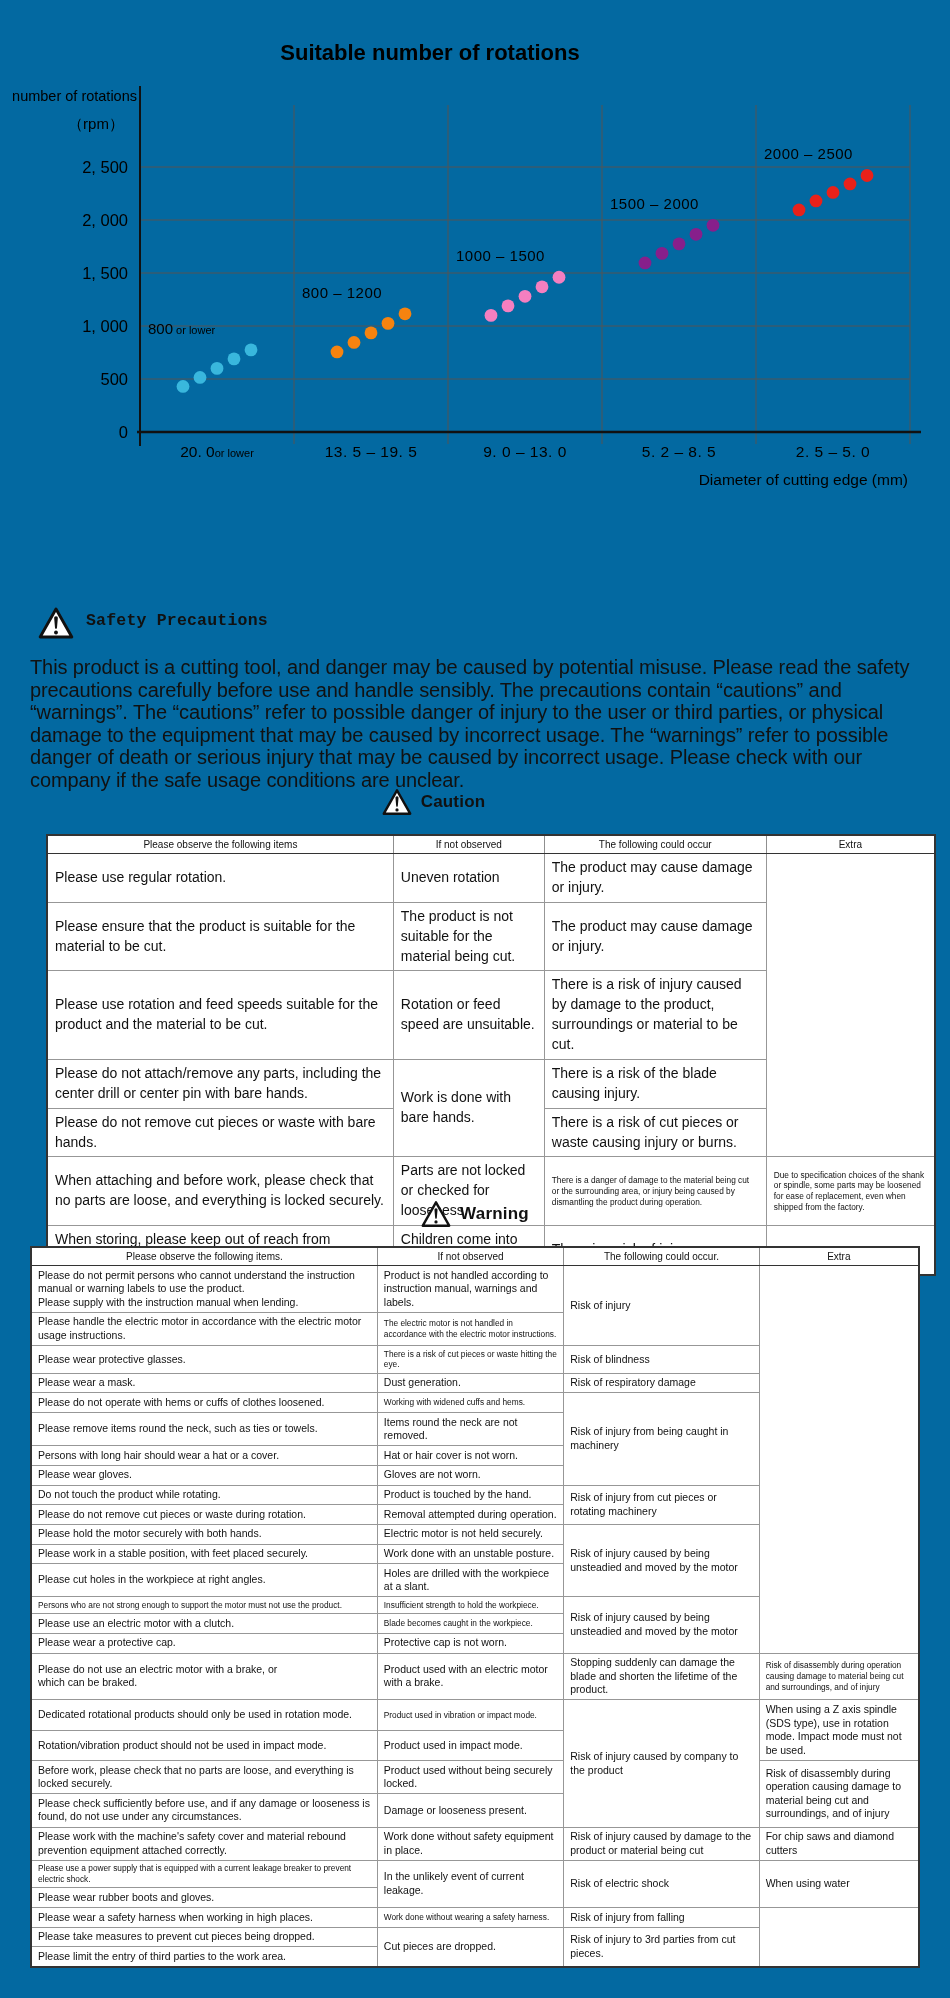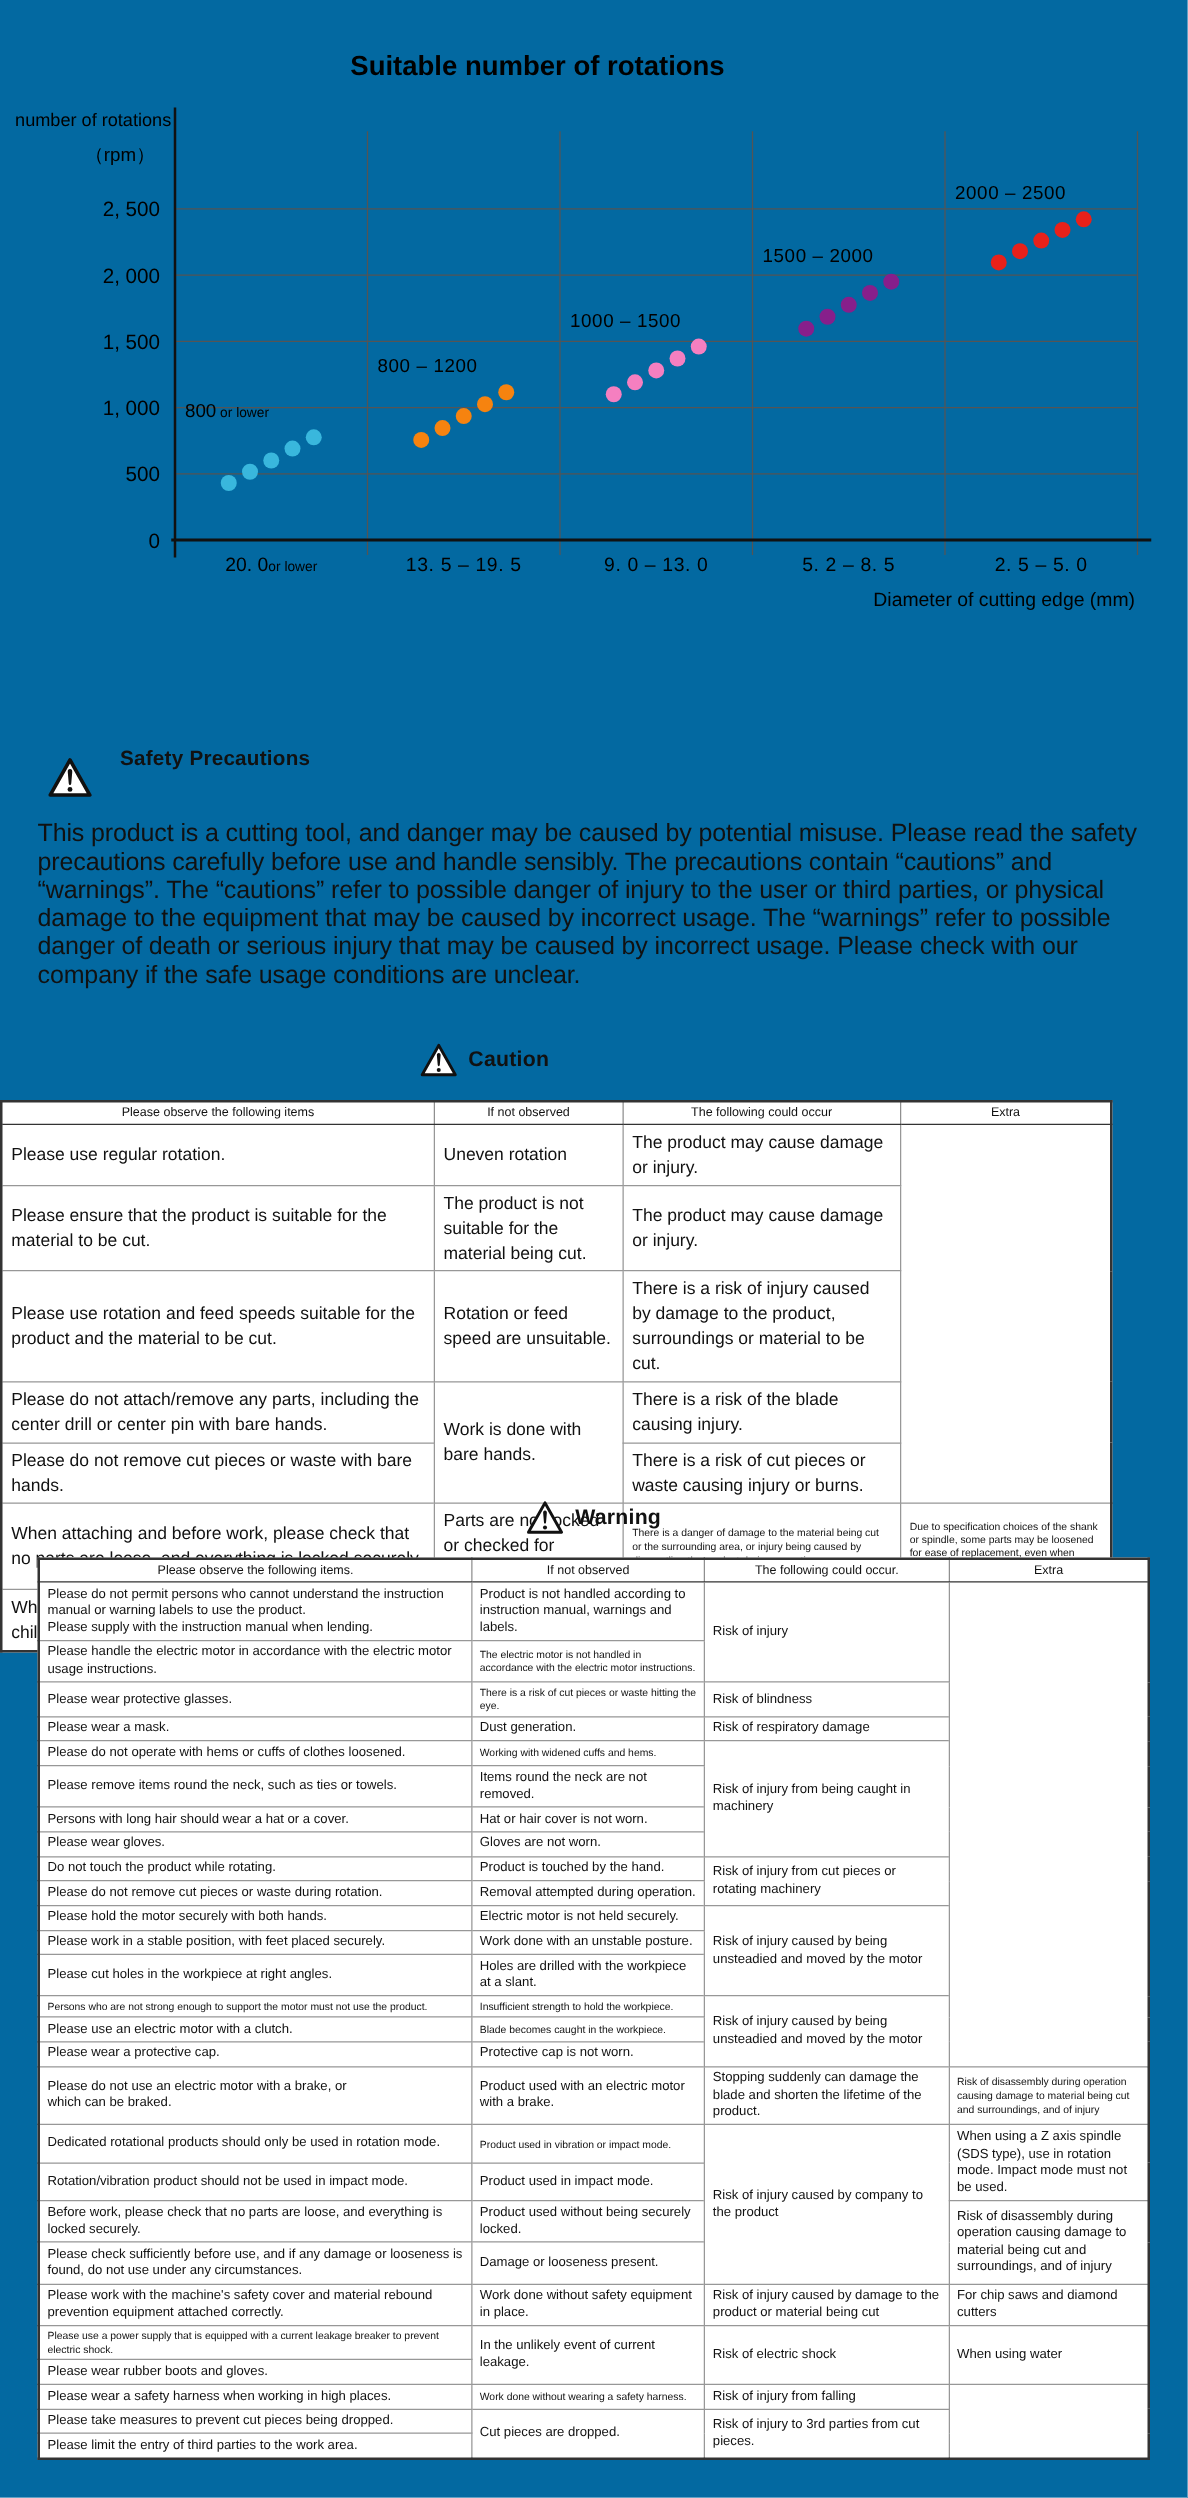--- a/index.html
+++ b/index.html
@@ -4,27 +4,27 @@
 <style>
   html,body{margin:0;padding:0;background:#fff;}
   body{width:950px;height:1998px;font-family:"Liberation Sans",sans-serif;color:#111;overflow:hidden;}
   .page{position:relative;width:950px;height:1998px;background:#0369a1;}
 
   
   #chart-sec{position:absolute;top:0;left:0;width:950px;height:500px;}
 
   
   #safety-sec{position:absolute;top:598px;left:30px;width:892px;}
-  .safety-head{display:flex;align-items:flex-start;gap:22px;height:50px;}
+  .safety-head{display:flex;align-items:center;gap:12px;height:50px;font-family:Liberation Mono, monospace;}
   .safety-head .tri{width:36px;height:48px;margin-left:8px;}
   .safety-head h2{margin:0 0 6px 0;font-size:16.5px;font-weight:bold;letter-spacing:.2px;}
   #safety-sec p{margin:8px 0 0 0;font-size:20px;line-height:22.6px;letter-spacing:-0.1px;}
 
   
-  #caution-sec{position:absolute;top:830px;left:0;width:775px;}
+  #caution-sec{position:absolute;top:784px;left:0;width:775px;padding-left:46px;}
   #warning-sec{position:absolute;top:1196px;left:0;width:950px;}
   .tbl-head{display:flex;justify-content:center;align-items:center;gap:9px;height:36px;}
   .tbl-head .tri{width:30px;height:28px;}
   .tbl-head h3{margin:0;font-size:17px;font-weight:bold;letter-spacing:.2px;}
 
   table{border-collapse:collapse;table-layout:fixed;width:890px;margin:14px auto 0 auto;border:2px solid #333;background:#fff;}
   th{font-size:10px;font-weight:normal;padding:3px 2px;border:1px solid #8f8f8f;border-bottom:1.4px solid #333;text-align:center;margin-top:28px;}
   td{border:1px solid #979797;vertical-align:middle;white-space:pre-line;text-align:left;}
   #caution-table td{font-size:14px;line-height:1.42;padding:4px 7px;}
   #warning-table td{font-size:10.5px;line-height:1.3;padding:2.5px 6px;}

